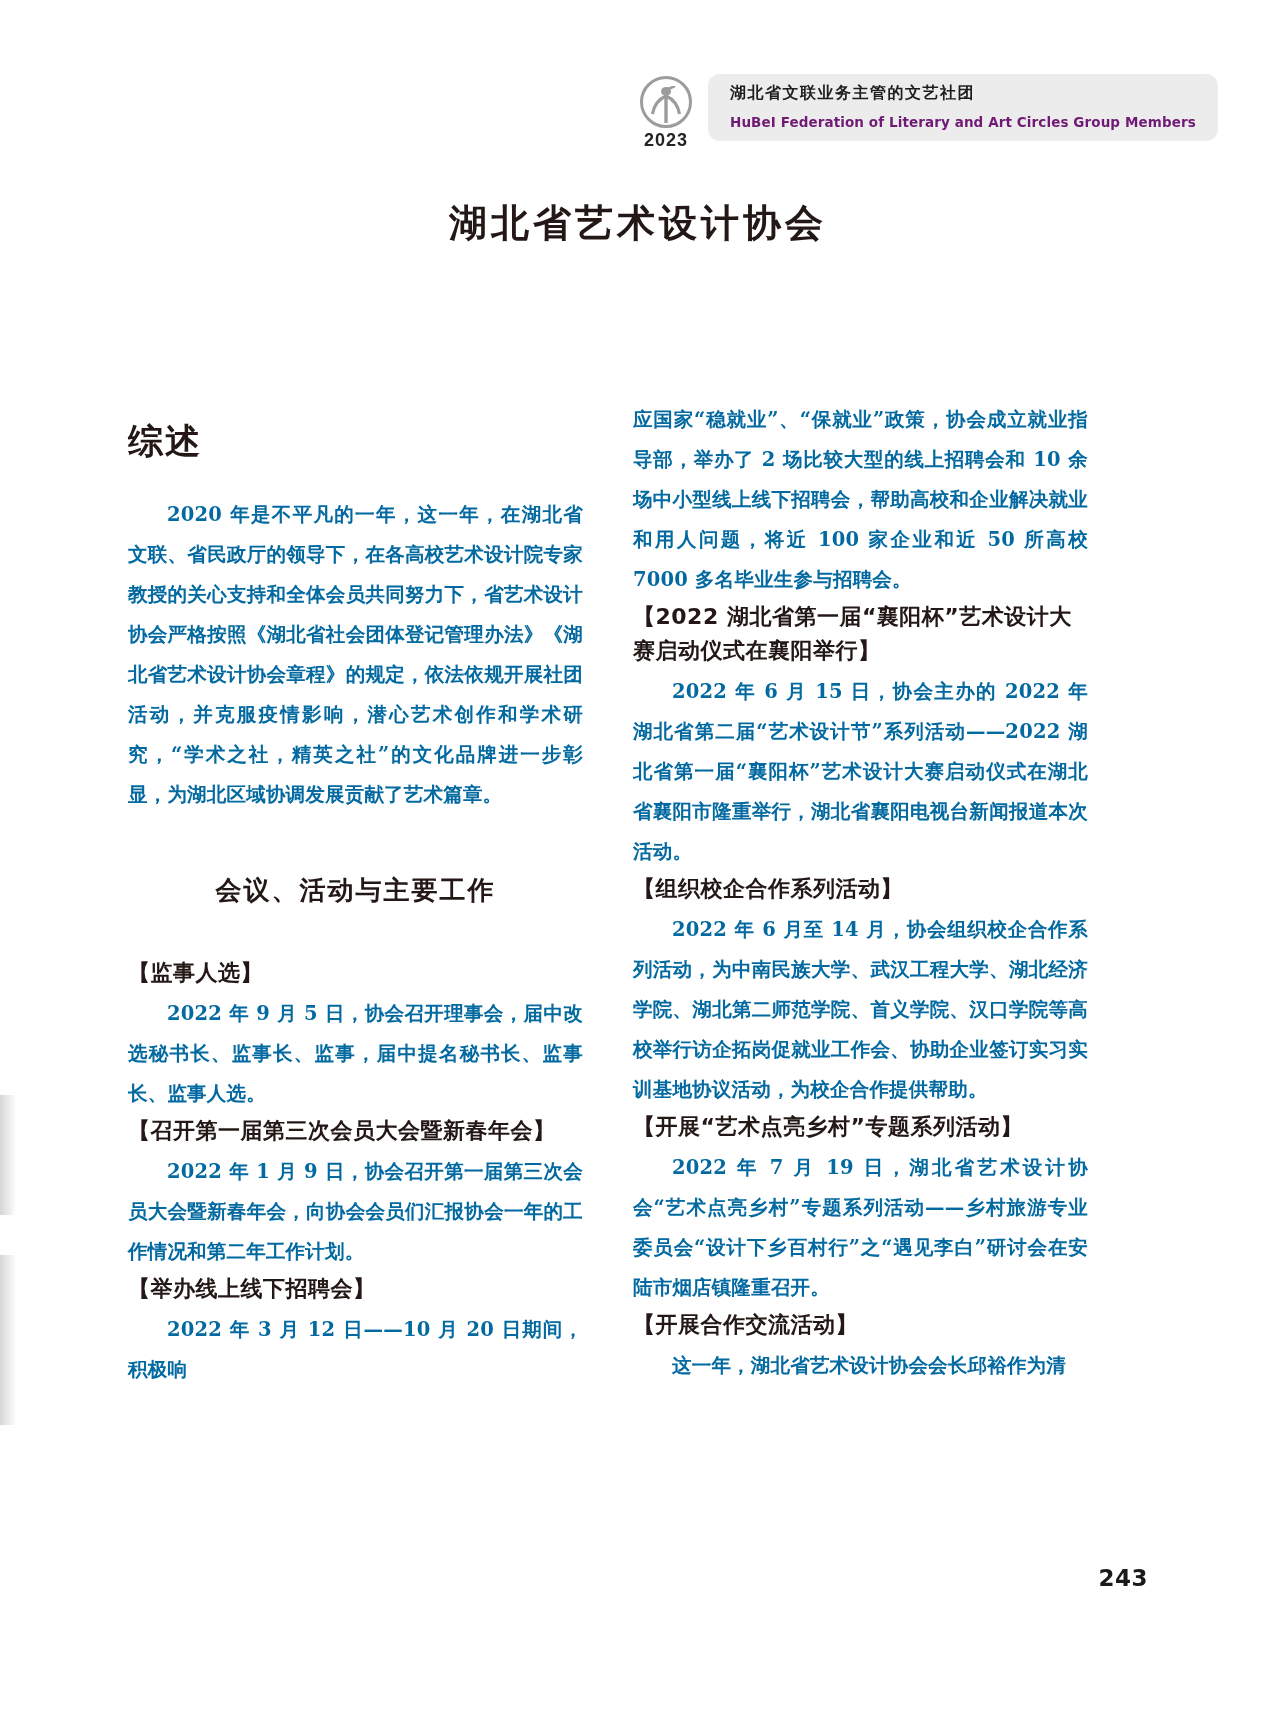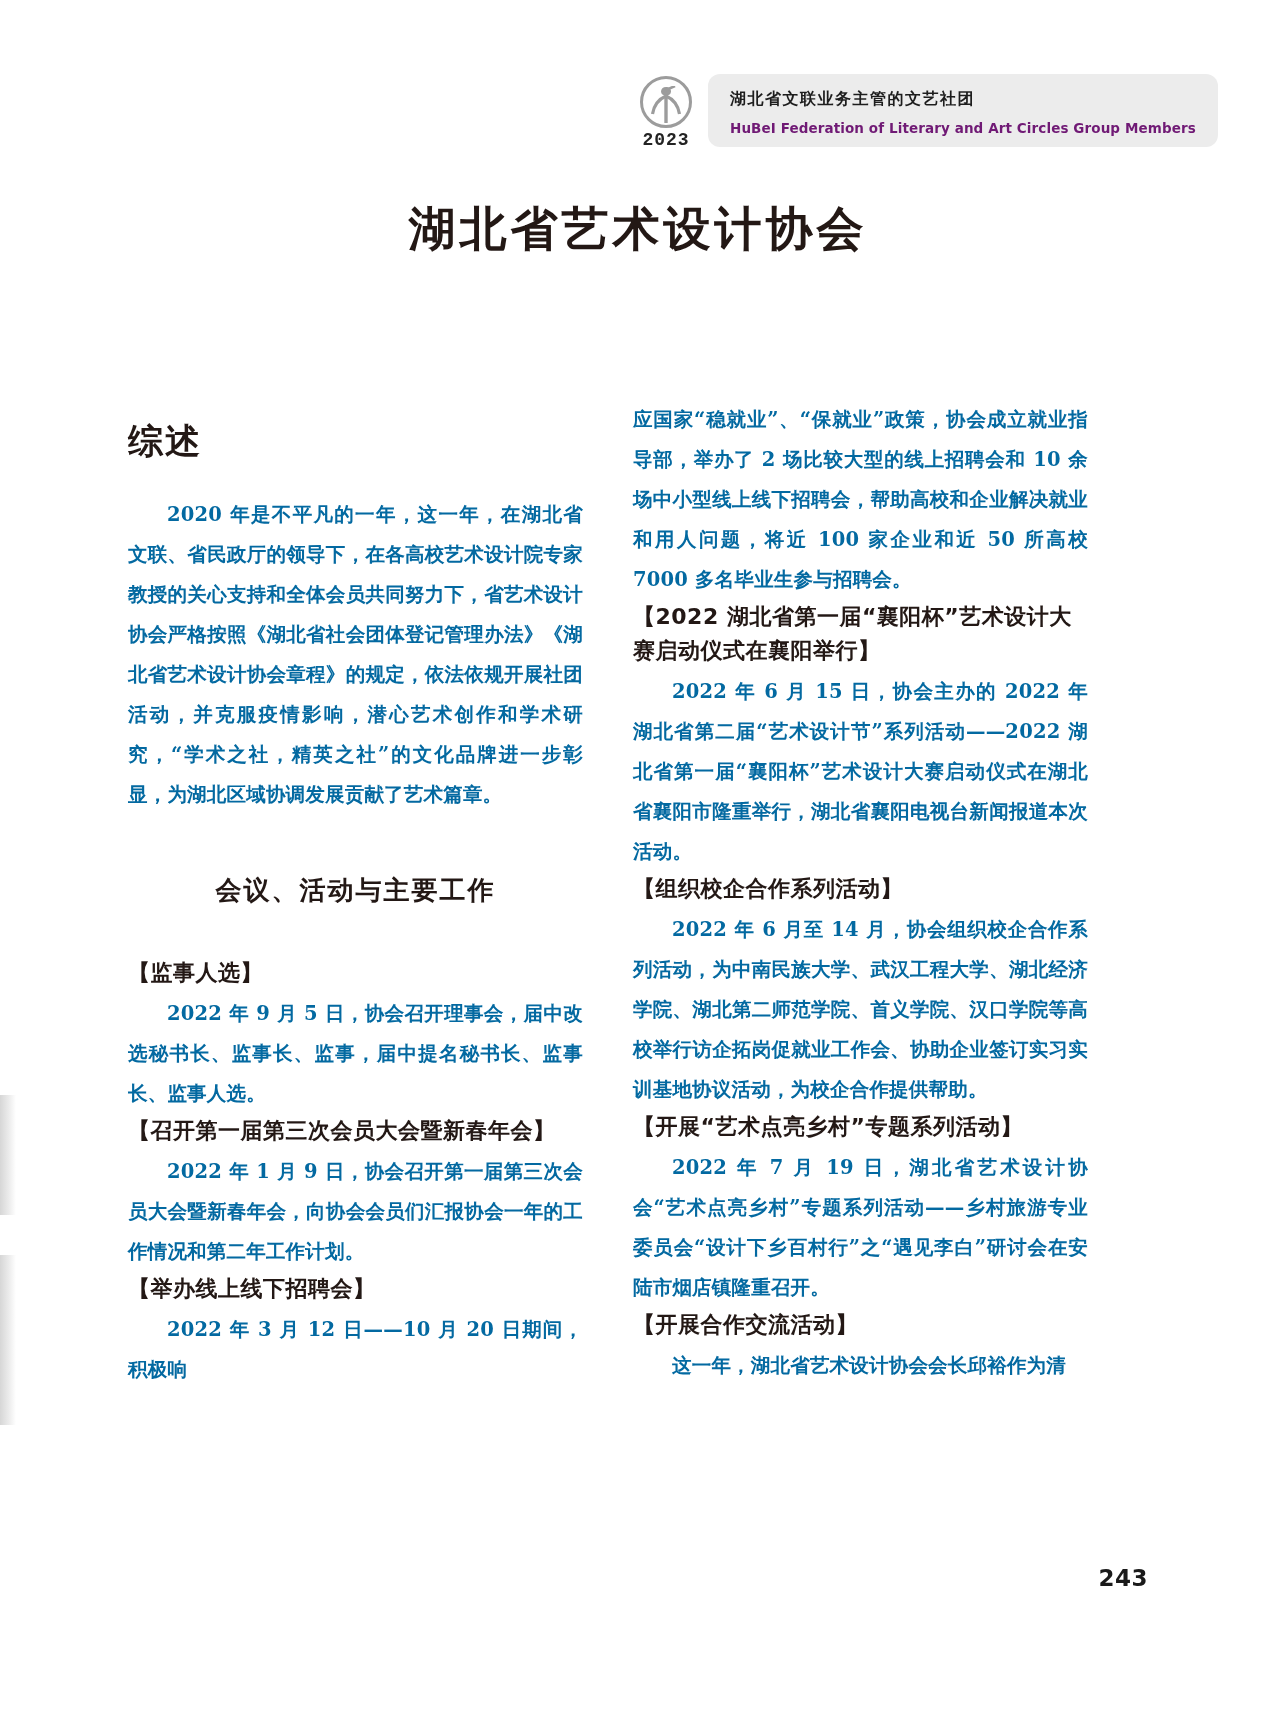--- a/index.html
+++ b/index.html
@@ -46,32 +46,32 @@
     position: relative;
     box-sizing: border-box;
   }
   .logo-mark .fig {
     position: absolute;
     left: 50%;
     top: 7px;
     transform: translateX(-50%);
   }
   .logo-year {
-    font-family: Liberation Mono, monospace;
+    font-family: Liberation Sans, sans-serif;
     font-weight: bold;
     font-size: 18px;
     letter-spacing: 1px;
     color: #232323;
     margin-top: 2px;
   }
   .masthead-pill {
     margin-left: 6px;
     background: #ececec;
     border-radius: 12px;
-    padding: 15px 22px 9px 22px;
+    padding: 9px 22px 9px 22px;
     min-height: 46px;
     box-sizing: border-box;
   }
   .pill-cn {
     font-family: "DejaVu Sans", "Liberation Sans", sans-serif;
     font-weight: bold;
     font-size: 16px;
     letter-spacing: 1.5px;
     color: #1d1d1d;
     line-height: 1.25;
@@ -90,21 +90,21 @@
 
   
   .doc-title {
     position: absolute;
     top: 198px;
     left: 0;
     width: 1276px;
     text-align: center;
     font-family: "DejaVu Serif", "Liberation Serif", serif;
     font-weight: bold;
-    font-size: 47px;
+    font-size: 38px;
     letter-spacing: 4px;
     color: #231815;
   }
 
   
   .columns {
     position: absolute;
     top: 400px;
     left: 128px;
     width: 1020px;

